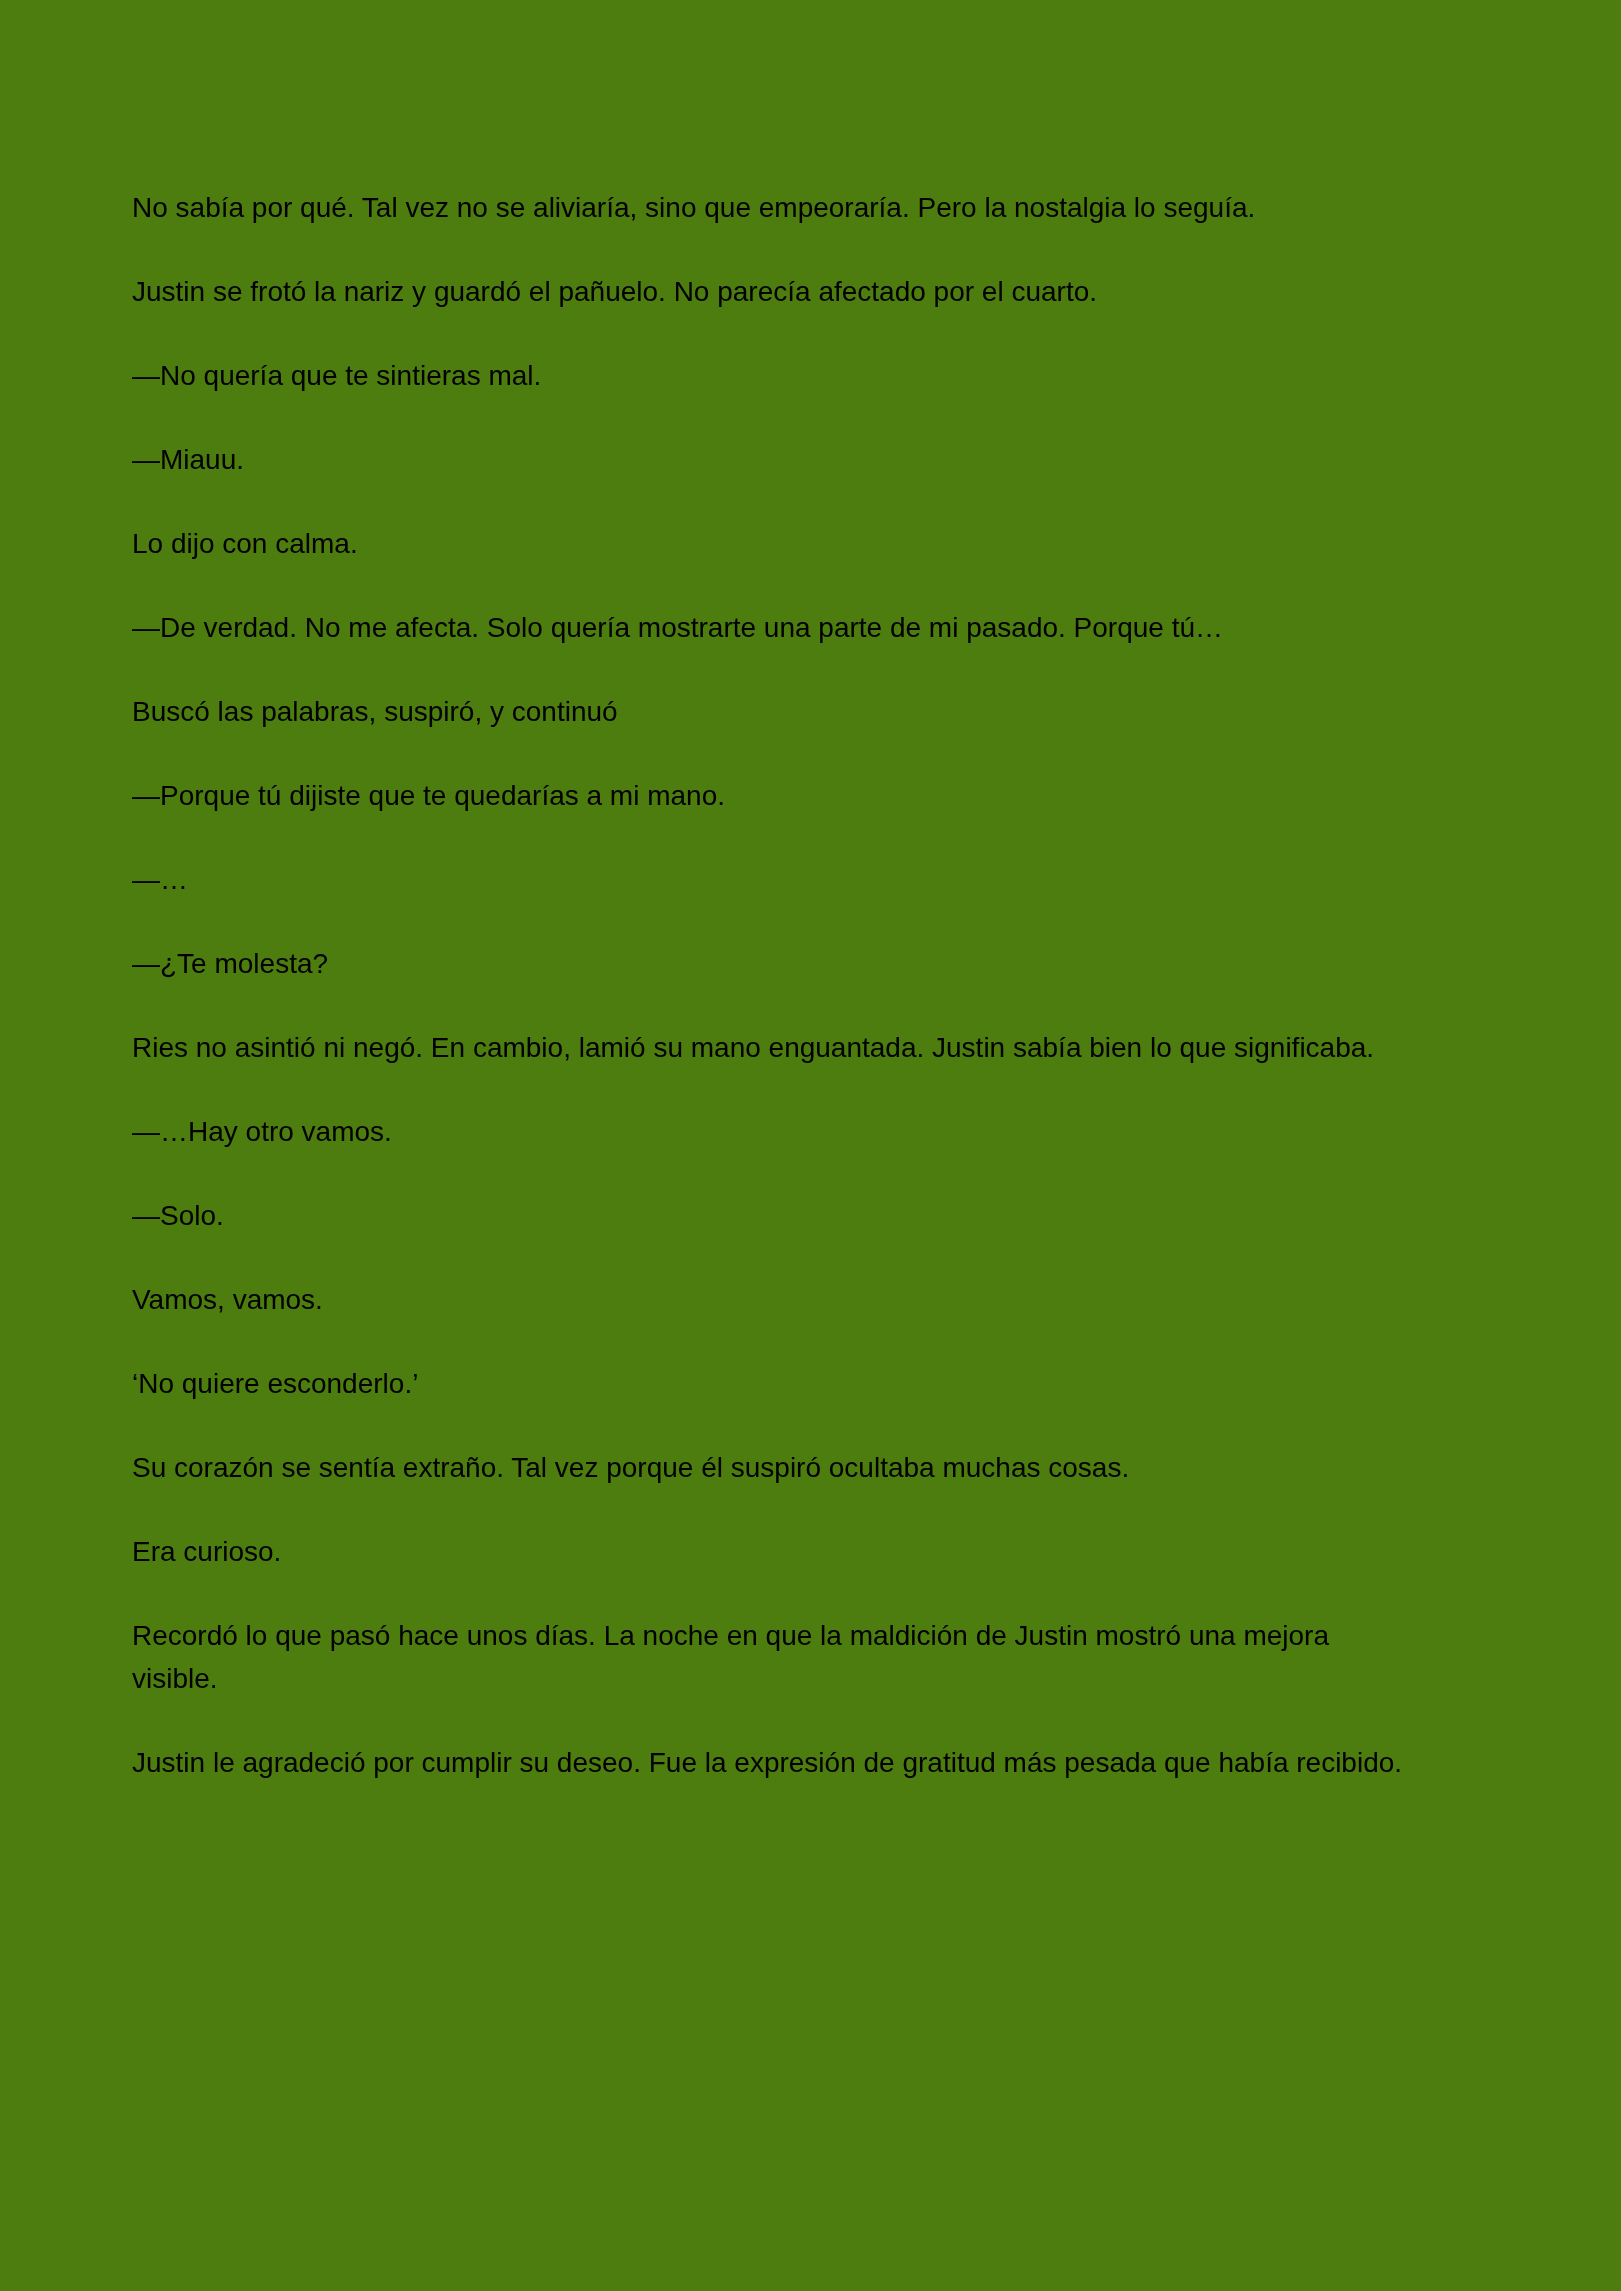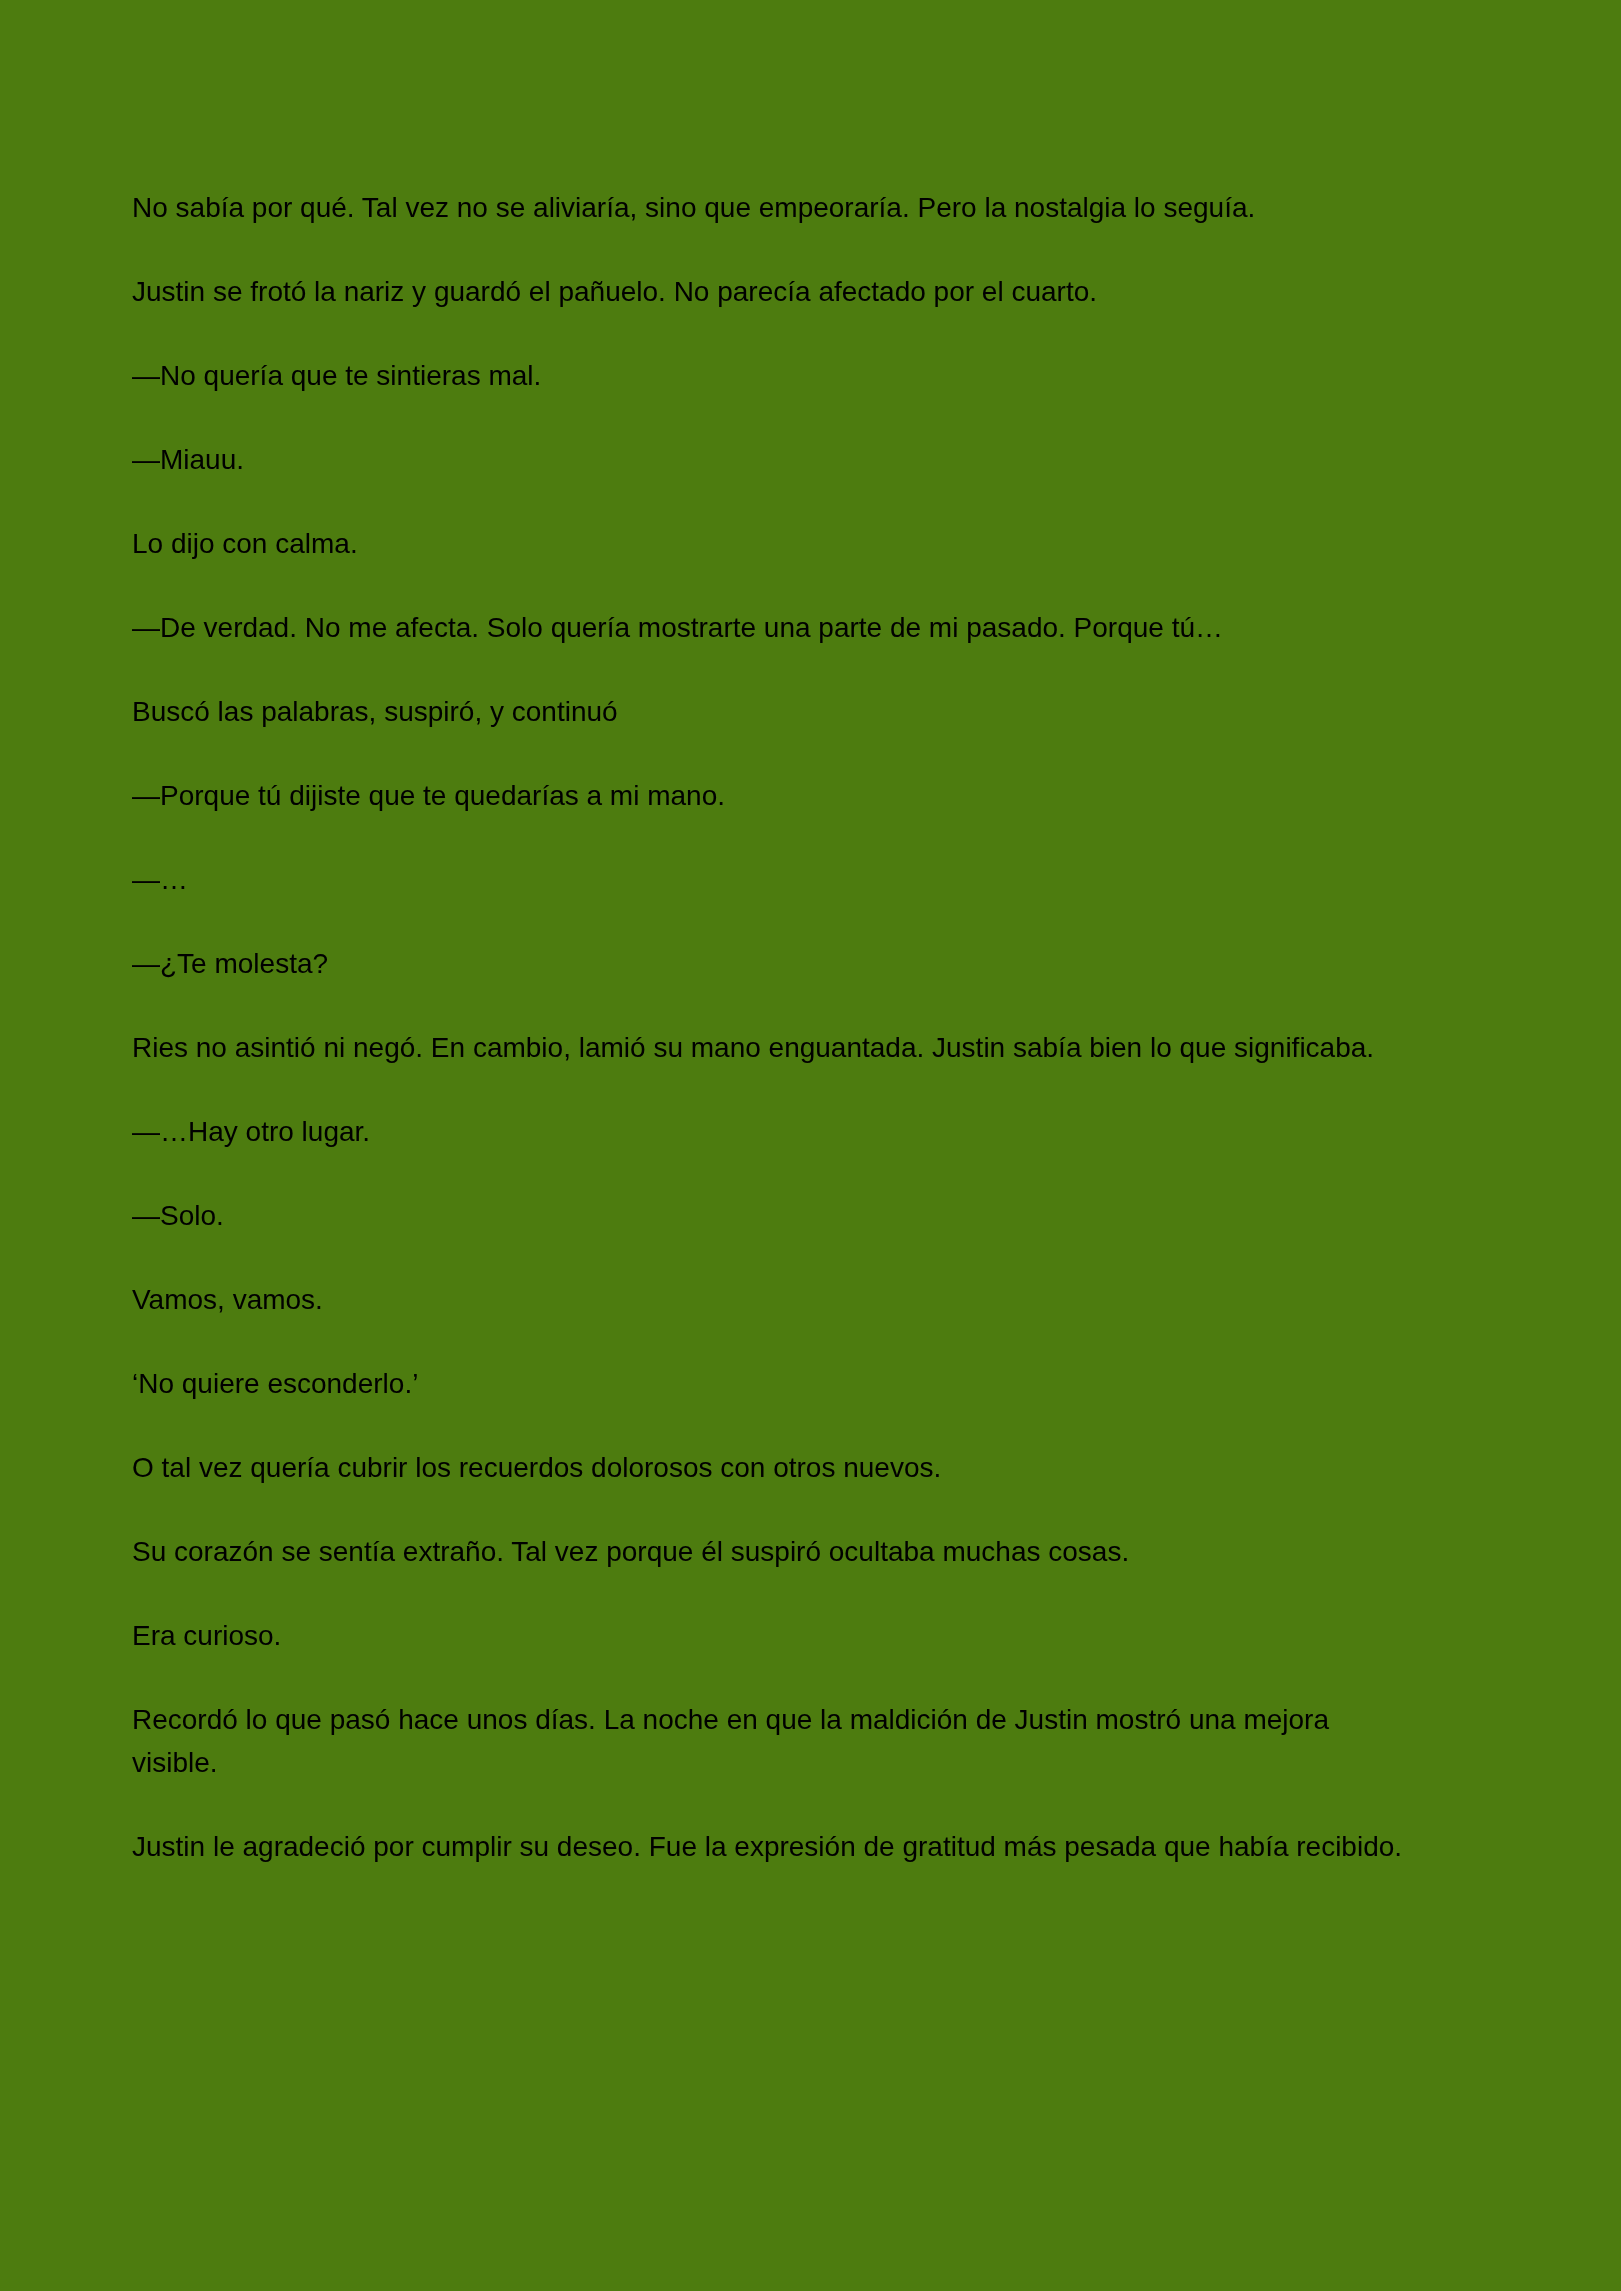--- a/index.html
+++ b/index.html
@@ -42,24 +42,23 @@
     <p class="para">Justin se frotó la nariz y guardó el pañuelo. No parecía afectado por el cuarto.</p>
     <p class="para">—No quería que te sintieras mal.</p>
     <p class="para">—Miauu.</p>
     <p class="para">Lo dijo con calma.</p>
     <p class="para">—De verdad. No me afecta. Solo quería mostrarte una parte de mi pasado. Porque tú…</p>
     <p class="para">Buscó las palabras, suspiró, y continuó</p>
     <p class="para">—Porque tú dijiste que te quedarías a mi mano.</p>
     <p class="para">—…</p>
     <p class="para">—¿Te molesta?</p>
     <p class="para">Ries no asintió ni negó. En cambio, lamió su mano enguantada. Justin sabía bien lo que significaba.</p>
-    <p class="para">—…Hay otro lugar.</p>
+    <p class="para">—…Hay otro vamos.</p>
     <p class="para">—Solo.</p>
     <p class="para">Vamos, vamos.</p>
     <p class="para italic">‘No quiere esconderlo.’</p>
-    <p class="para">O tal vez quería cubrir los recuerdos dolorosos con otros nuevos.</p>
     <p class="para">Su corazón se sentía extraño. Tal vez porque él suspiró ocultaba muchas cosas.</p>
     <p class="para">Era curioso.</p>
     <p class="para">Recordó lo que pasó hace unos días. La noche en que la maldición de Justin mostró una mejora visible.</p>
     <p class="para">Justin le agradeció por cumplir su deseo. Fue la expresión de gratitud más pesada que había recibido.</p>
   </div>
 </div>
 
 
 </body></html>

